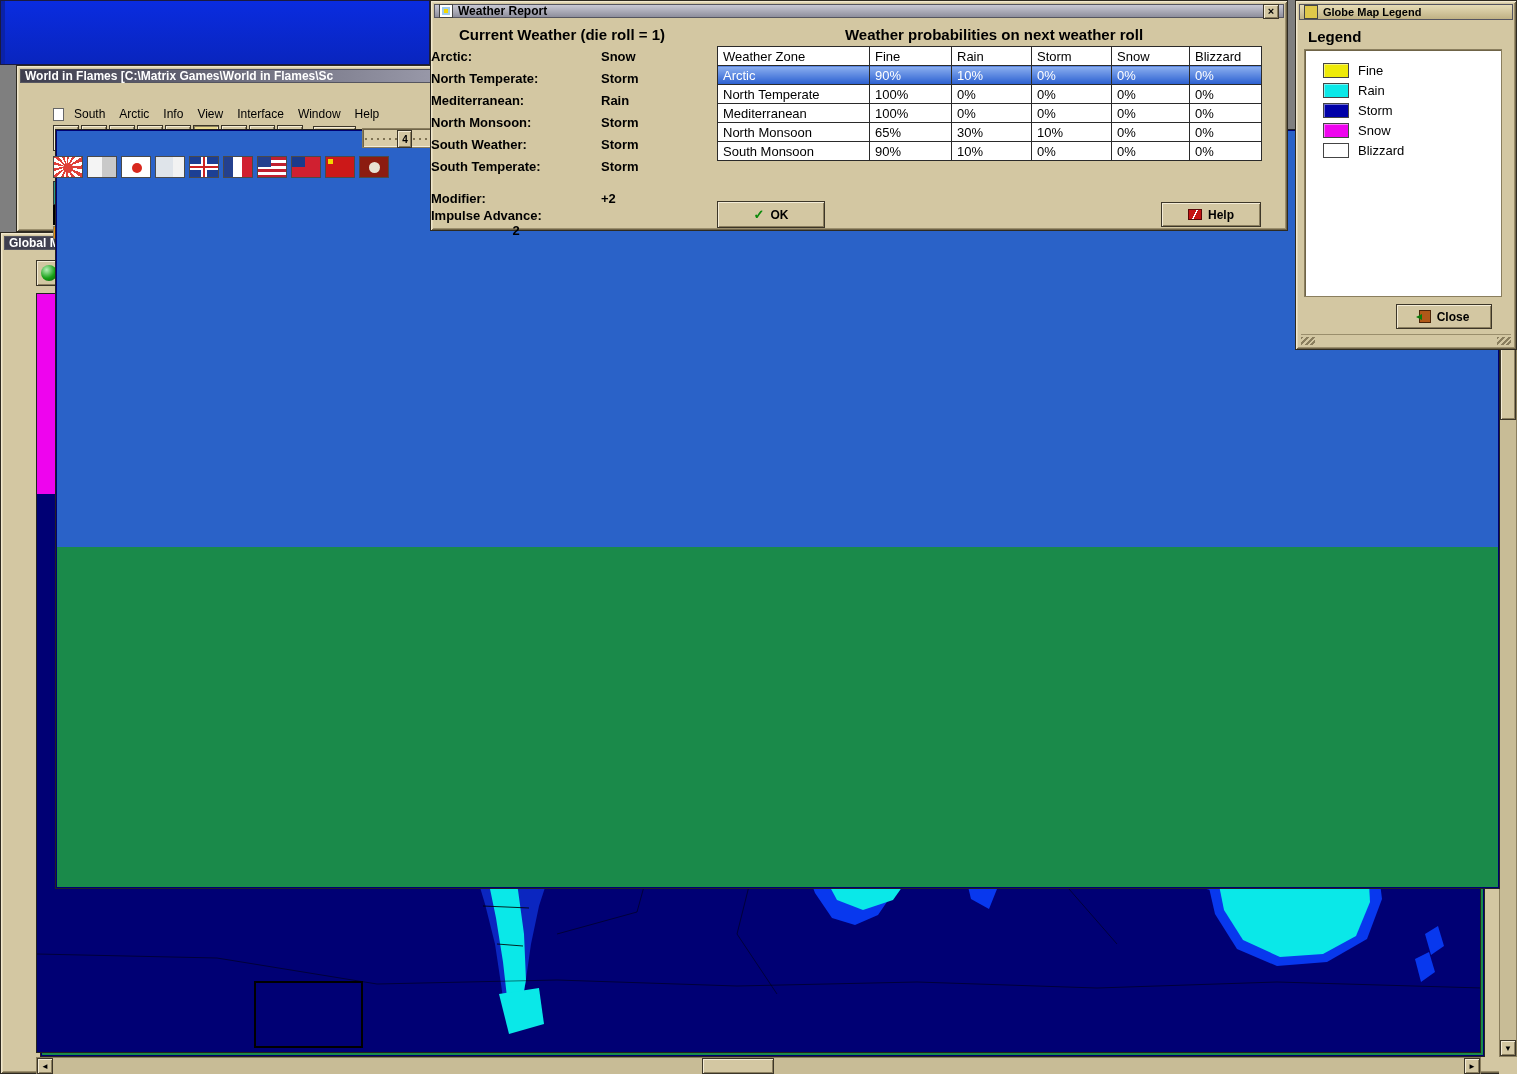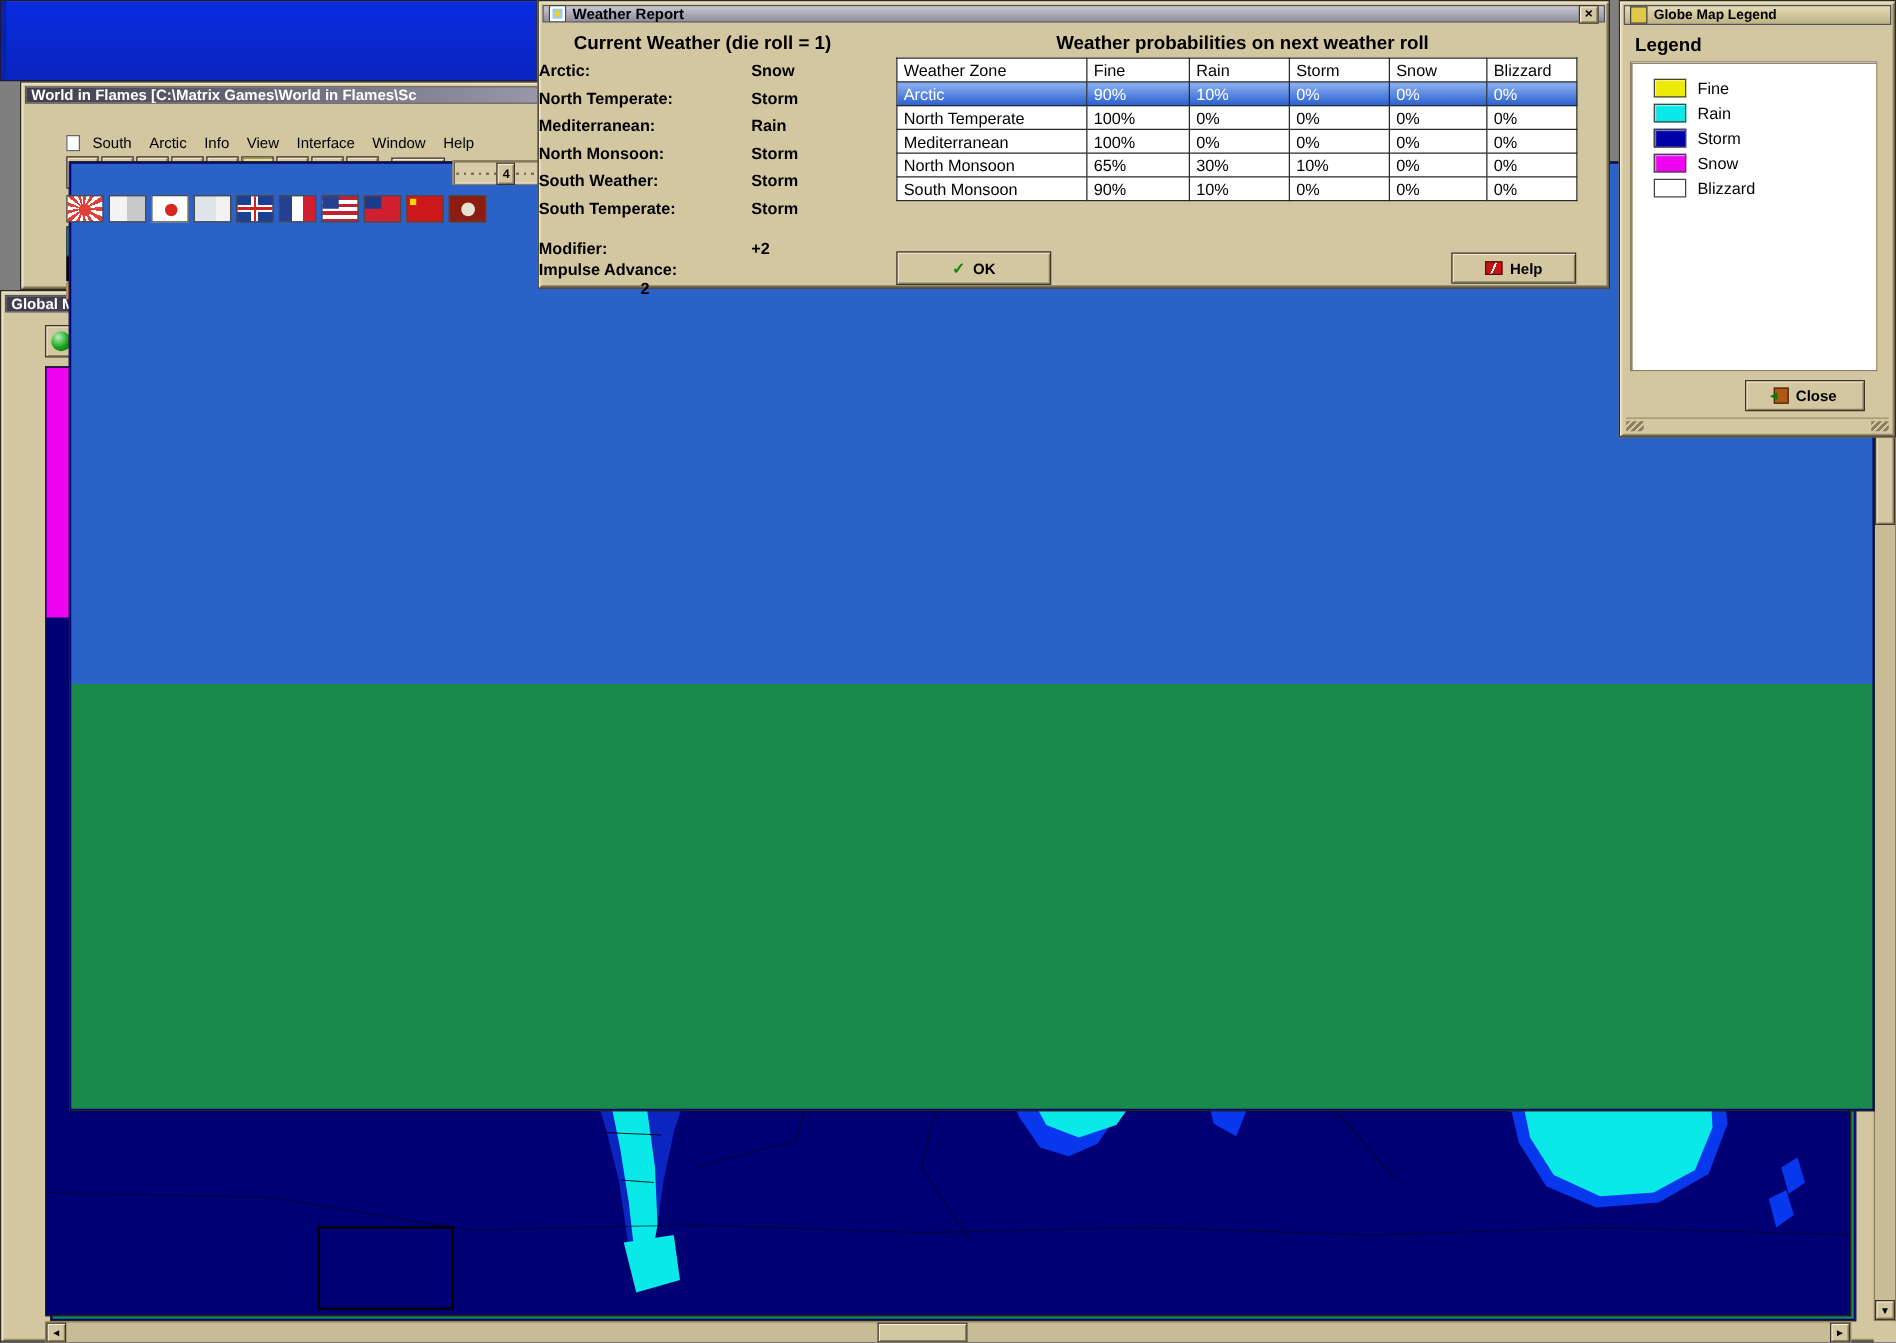--- a/index.html
+++ b/index.html
@@ -148,21 +148,21 @@
   .cw-list{ position:absolute; left:0; top:44px; }
   .cw-row{ display:flex; height:22px; align-items:center; font-weight:bold; font-size:13px; }
   .cw-label{ width:160px; }
   .cw-value{ margin-left:10px; }
   .cw-abs{ position:absolute; left:0; height:18px; }
   .prob-table{ position:absolute; left:286px; top:45px; border-collapse:collapse; font-size:13px;
     background:#fff; }
   .prob-table th,.prob-table td{ border:1px solid #2a2a2a; padding:0 5px; height:19px;
     text-align:left; font-weight:normal; white-space:nowrap; }
   .prob-table tr.sel td{ background:linear-gradient(180deg,#8cb0f0,#2a5fd0); color:#fff;margin-top:25px; }
-  .ok-btn{ position:absolute; left:286px; top:200px; width:124px; height:27px; }
+  .ok-btn{ position:absolute; left:286px; top:200px; width:108px; height:27px; }
   .help-btn{ position:absolute; left:730px; top:201px; width:100px; height:25px; }
   
   #legend-window{ left:1295px; top:0; width:222px; height:350px; z-index:40; }
   .lg-heading{ position:absolute; left:12px; top:27px; font-size:15px; font-weight:bold; }
   .lg-box{ position:absolute; left:8px; top:48px; width:198px; height:248px; background:#fff;
     border:1px solid #8a7e5e; box-shadow:inset 1px 1px 0 #6f6448; padding:10px 0 0 18px; }
   .lg-row{ display:flex; align-items:center; height:20px; gap:9px; font-size:13px; }
   .sw{ width:26px; height:15px; border:1px solid #444; box-shadow:inset 1px 1px 0 rgba(255,255,255,.45); }
   .lg-close{ position:absolute; left:100px; top:303px; width:96px; height:25px; }
   .lg-footer{ position:absolute; left:5px; right:5px; bottom:4px; height:11px; border-top:1px solid #9a8e6c; }

